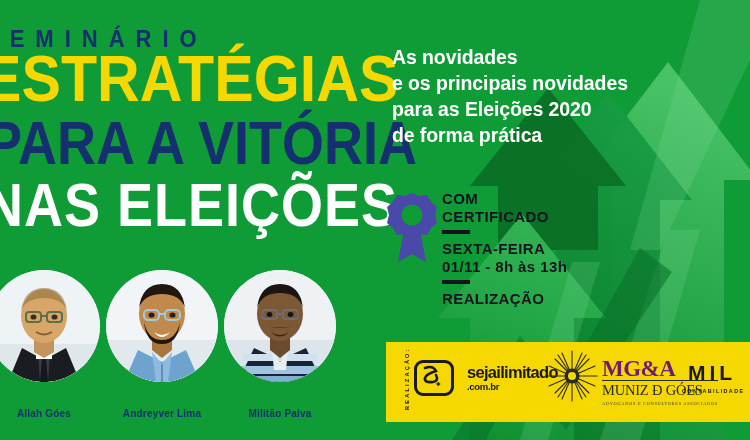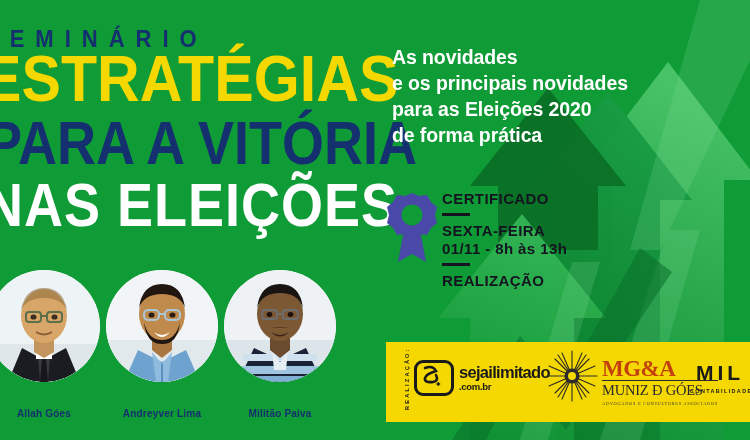--- a/index.html
+++ b/index.html
@@ -79,46 +79,46 @@
     position:absolute;left:18px;top:12px;
     font-size:5.6px;font-weight:bold;letter-spacing:2.2px;color:#1a1a1a;
     writing-mode:vertical-rl;transform:rotate(180deg);
     height:56px;display:flex;align-items:center;
   }
   .sji{position:absolute;left:28px;top:18px;display:flex;align-items:center;}
   .sji-mark{
     width:34px;height:30px;border:3px solid #1a1a1a;border-radius:9px;
     position:relative;flex:0 0 auto;
   }
-  .sji-words{margin-left:5px;}
+  .sji-words{margin-left:13px;}
   .sji-name{
     font-size:16.5px;font-weight:bold;color:#1a1a1a;letter-spacing:-.7px;line-height:1;
   }
   .sji-tld{
     font-size:9.5px;font-weight:bold;color:#1a1a1a;text-align:left;
     letter-spacing:-.3px;margin-top:1px;
   }
 
   .mga{position:absolute;left:160px;top:8px;display:flex;align-items:flex-start;}
   .mga-words{margin-left:4px;padding-top:8px;}
   .mga-top{
     font-family:"Liberation Serif", serif;font-size:23px;font-weight:bold;
-    color:#c2410c;line-height:.95;letter-spacing:-.5px;
+    color:#701a75;line-height:.95;letter-spacing:-.5px;
   }
   .mga-mid{
     font-family:"Liberation Serif", serif;font-size:14.5px;color:#2a2a2a;
     line-height:1.1;margin-top:0;letter-spacing:-.2px;
     border-top:1.2px solid #2a2a2a;padding-top:2px;
   }
   .mga-sub{
     font-family:"Liberation Serif", serif;font-size:4.4px;color:#3a3a3a;
     letter-spacing:.7px;text-align:center;margin-top:2px;
   }
 
-  .mil{position:absolute;left:296px;top:20px;text-align:center;width:60px;margin-left:8px;}
+  .mil{position:absolute;left:296px;top:20px;text-align:center;width:60px;}
   .mil-top{font-size:21px;font-weight:bold;color:#1a1a1a;letter-spacing:4px;line-height:1;}
   .mil-sub{font-size:5.4px;font-weight:bold;color:#1a1a1a;letter-spacing:1.4px;margin-top:5px;}
 </style>
 </head>
 <body>
 
 <div id="poster">
 
   <div class="bg-art">
     <svg width="750" height="440" viewBox="0 0 750 440">
@@ -302,20 +302,21 @@
       <svg width="52" height="74" viewBox="0 0 52 74">
         <path d="M18 38 L12 70 L26 62 L40 70 L34 38 Z" fill="#4a48a8"></path>
         <path d="M26 1
                  L33 4 L41 3 L45 10 L51 15 L49 23 L51 31 L45 36 L41 43 L33 42 L26 46
                  L19 42 L11 43 L7 36 L1 31 L3 23 L1 15 L7 10 L11 3 L19 4 Z" fill="#4a48a8"></path>
         <circle cx="26" cy="23" r="10.5" fill="#0f9b36"></circle>
       </svg>
     </div>
 
     <div class="det-text">
+      <div class="det-line">COM</div>
       <div class="det-line">CERTIFICADO</div>
       <div class="rule"></div>
       <div class="det-line">SEXTA-FEIRA</div>
       <div class="det-line">01/11  - 8h às 13h</div>
       <div class="rule"></div>
       <div class="det-line">REALIZAÇÃO</div>
     </div>
   </div>
 
   <div class="logobar">

